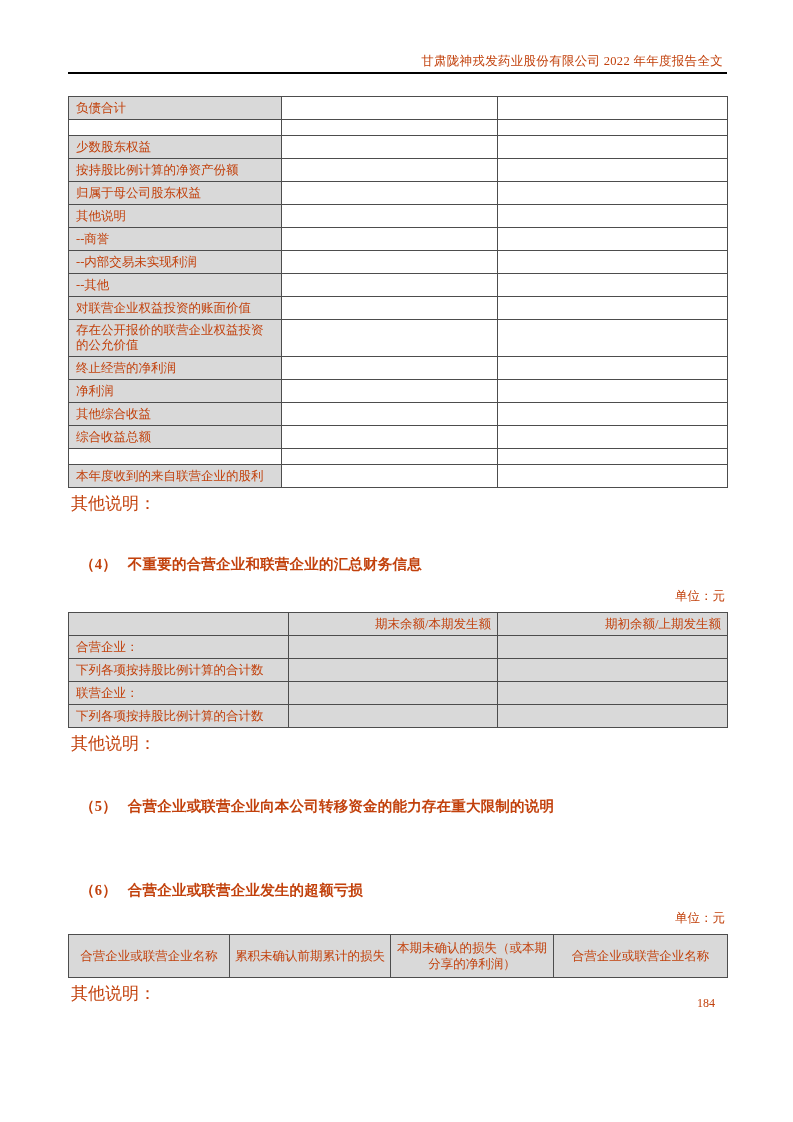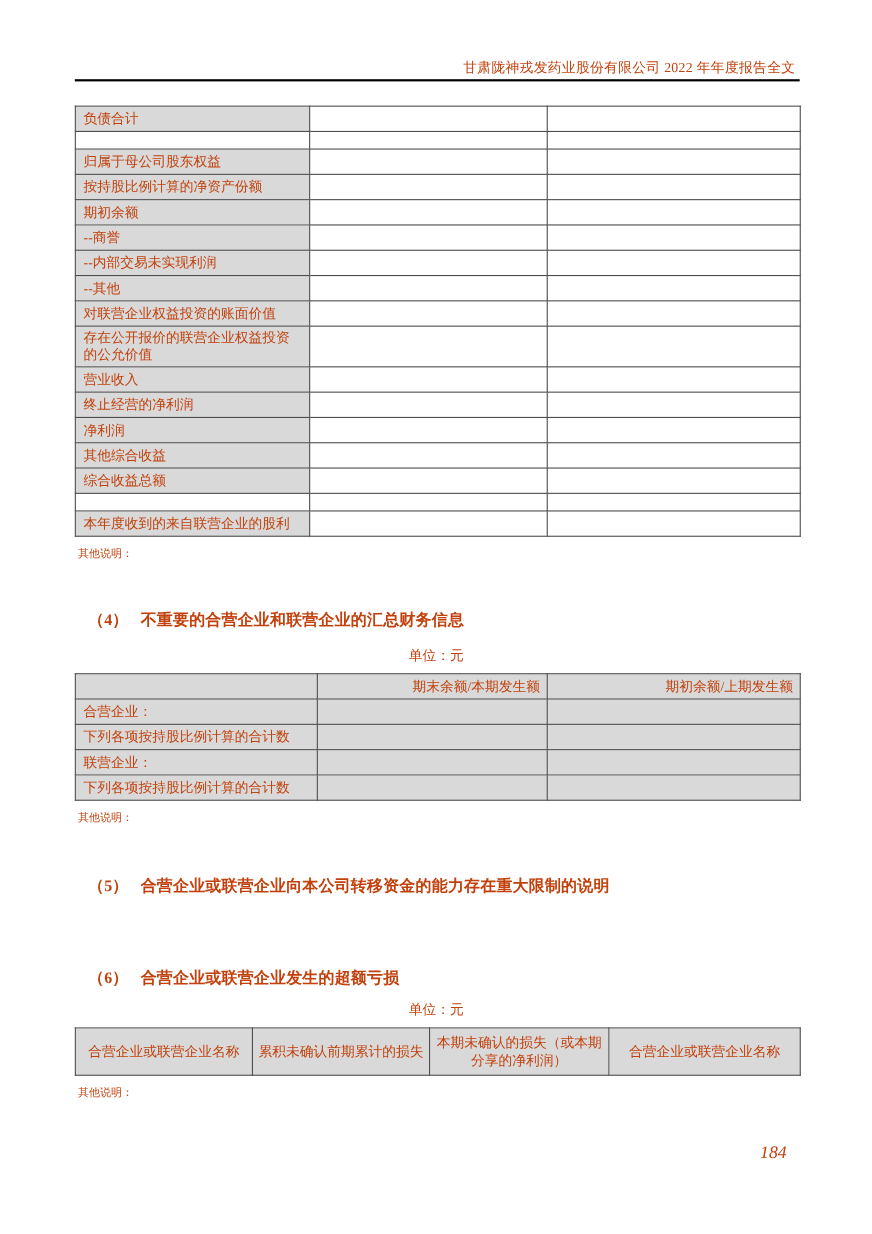--- a/index.html
+++ b/index.html
@@ -34,52 +34,51 @@
     overflow: hidden;
   }
   .lbl { background: #d9d9d9; text-align: left; padding-left: 7px; }
 
   .t1 { margin-top: 22px; padding-left: 40px; }
   .t1 td { height: 20px; }
   .t1 tr.empty td { height: 13px; background: #ffffff; }
   .t1 tr.tall td { height: auto; padding-top: 3px; padding-bottom: 3px; }
   .t1 td.val { background: #ffffff; }
 
-  .note { margin-top: 8px; font-size: 10px; line-height: 15px; padding-left: 3px; }
+  .note { margin-top: 8px; font-size: 17px; line-height: 15px; padding-left: 3px; }
 
   .section-heading {
     font-size: 14.5px;
     font-weight: bold;
     padding-left: 12px;
     line-height: 18px;
     display: flex;
     gap: 11px;
     letter-spacing: 0.2px;
   }
   .sh4 { margin-top: 44px; }
   .sh5 { margin-top: 46px; }
   .sh6 { margin-top: 66px; }
 
-  .unit-line { text-align: center; font-size: 12.5px; line-height: 15px; padding-right: 2px; }
+  .unit-line { text-align: right; font-size: 12.5px; line-height: 15px; padding-right: 2px; }
   .u1 { margin-top: 16px; }
   .u2 { margin-top: 12px; }
 
   .t2 { margin-top: 8px; }
   .t2 td { height: 20px; background: #d9d9d9; }
   .t2 td.hdr { text-align: right; }
 
   .t3 { margin-top: 8px; }
   .t3 td { background: #d9d9d9; text-align: center; height: 38px; line-height: 16px; padding: 2px 5px; }
 
   .page-num {
     position: absolute;
-    top: 1040px;
+    top: 996px;
     right: 78px;
-    font-size: 16px;
-    font-style: italic;
+    font-size: 12px;
   }
 </style>
 </head>
 <body>
 
 <div class="page">
   <div class="content">
 
     <div class="doc-header-text">甘肃陇神戎发药业股份有限公司 2022 年年度报告全文</div>
     <div class="doc-header-rule"></div>
@@ -95,31 +94,36 @@
             <td class="lbl">负债合计</td>
             <td class="val"></td>
             <td class="val"></td>
           </tr>
         <tr class="empty">
             <td></td>
             <td class="val"></td>
             <td class="val"></td>
           </tr>
         <tr>
+            <td class="lbl">少数股东权益</td>
+            <td class="val"></td>
+            <td class="val"></td>
+          </tr>
+        <tr>
+            <td class="lbl">按持股比例计算的净资产份额</td>
+            <td class="val"></td>
+            <td class="val"></td>
+          </tr>
+        <tr>
             <td class="lbl">归属于母公司股东权益</td>
             <td class="val"></td>
             <td class="val"></td>
           </tr>
         <tr>
-            <td class="lbl">按持股比例计算的净资产份额</td>
-            <td class="val"></td>
-            <td class="val"></td>
-          </tr>
-        <tr>
-            <td class="lbl">期初余额</td>
+            <td class="lbl">其他说明</td>
             <td class="val"></td>
             <td class="val"></td>
           </tr>
         <tr>
             <td class="lbl">--商誉</td>
             <td class="val"></td>
             <td class="val"></td>
           </tr>
         <tr>
             <td class="lbl">--内部交易未实现利润</td>
@@ -131,25 +135,20 @@
             <td class="val"></td>
             <td class="val"></td>
           </tr>
         <tr>
             <td class="lbl">对联营企业权益投资的账面价值</td>
             <td class="val"></td>
             <td class="val"></td>
           </tr>
         <tr class="tall">
             <td class="lbl">存在公开报价的联营企业权益投资的公允价值</td>
-            <td class="val"></td>
-            <td class="val"></td>
-          </tr>
-        <tr>
-            <td class="lbl">营业收入</td>
             <td class="val"></td>
             <td class="val"></td>
           </tr>
         <tr>
             <td class="lbl">终止经营的净利润</td>
             <td class="val"></td>
             <td class="val"></td>
           </tr>
         <tr>
             <td class="lbl">净利润</td>

